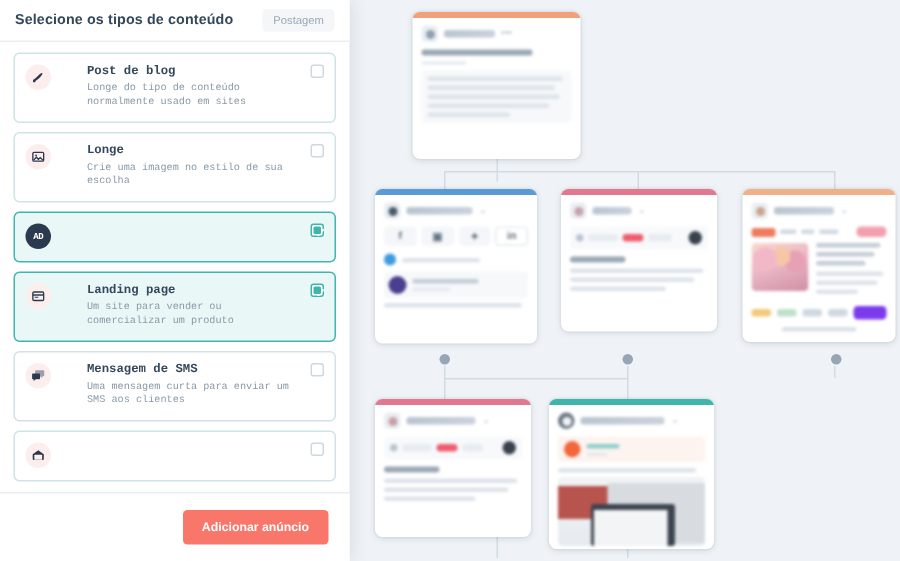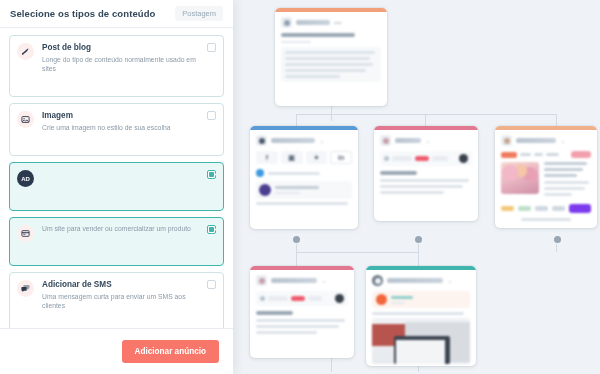--- a/index.html
+++ b/index.html
@@ -123,24 +123,24 @@
   .cancel-btn{
     font-size:7.5px;color:#99a9b8;background:#f4f6f8;border:none;
     border-radius:3px;padding:3px 7px;cursor:pointer;
     font-family:"Liberation Sans", sans-serif;
   }
 
   .panel-list{
     flex:1 1 auto;overflow:hidden;padding:7px 9px 4px 9px;box-sizing:border-box;
   }
   .opt{
-    position:relative;display:flex;align-items:flex-start;gap:8px;
+    position:relative;display:flex;align-items:flex-start;gap:24px;
     border:1px solid #cfe3e6;border-radius:4px;
-    padding:6px 22px 23px 7px;margin-bottom:6px;background:#fff;
-    box-sizing:border-box;cursor:pointer;
+    padding:6px 22px 8px 7px;margin-bottom:6px;background:#fff;
+    box-sizing:border-box;cursor:pointer;font-family:Liberation Mono, monospace;
   }
   .opt.checked{border:1.4px solid #3fb5ad;background:#eaf7f7;}
   .opt-icon{
     width:17px;height:17px;border-radius:50%;background:#fdeeee;
     flex:0 0 auto;display:flex;align-items:center;justify-content:center;
     color:#2c3a50;margin-top:1px;
   }
   .opt-icon.solid{background:#2c3a50;color:#fff;font-size:6px;font-weight:bold;letter-spacing:-.2px;}
   .opt-icon svg{display:block;}
   .opt-text{flex:1 1 auto;min-width:0;}
@@ -386,21 +386,21 @@
 
       <div class="opt">
         <div class="opt-icon">
           <svg width="9" height="9" viewBox="0 0 16 16" fill="none" stroke="#2c3a50" stroke-width="1.6">
               <rect x="1.6" y="2.8" width="12.8" height="10.4" rx="1.4"></rect>
               <circle cx="5.4" cy="6.4" r="1.1" fill="#2c3a50" stroke="none"></circle>
               <path d="M2.4 12l3.4-3.4 2.4 2.4 2.2-2 3.2 3"></path>
             </svg>
         </div>
         <div class="opt-text">
-          <div class="opt-name">Imagem</div>
+          <div class="opt-name">Longe</div>
           <div class="opt-desc">Crie uma imagem no estilo de sua escolha</div>
         </div>
         <div class="cbox"></div>
       </div>
 
       <div class="opt checked">
         <div class="opt-icon solid">AD</div>
         <div class="cbox on">
           <svg width="8" height="8" viewBox="0 0 12 12" fill="none" stroke="#ffffff" stroke-width="2.2" stroke-linecap="round" stroke-linejoin="round">
               <path d="M2.6 6.2l2.2 2.2 4.6-4.8"></path>
@@ -411,38 +411,39 @@
 
       <div class="opt checked">
         <div class="opt-icon" style="background:#fdeeee;">
           <svg width="9" height="9" viewBox="0 0 16 16" fill="none" stroke="#2c3a50" stroke-width="1.6">
               <rect x="1.6" y="3" width="12.8" height="10" rx="1.4"></rect>
               <path d="M1.6 6.6h12.8" stroke-width="1.8"></path>
               <path d="M3.8 9.2h4.2" stroke-width="1.4"></path>
             </svg>
         </div>
         <div class="opt-text">
+          <div class="opt-name">Landing page</div>
           <div class="opt-desc">Um site para vender ou comercializar um produto</div>
         </div>
         <div class="cbox on">
           <svg width="8" height="8" viewBox="0 0 12 12" fill="none" stroke="#ffffff" stroke-width="2.2" stroke-linecap="round" stroke-linejoin="round">
               <path d="M2.6 6.2l2.2 2.2 4.6-4.8"></path>
             </svg>
         </div>
       </div>
 
       <div class="opt">
         <div class="opt-icon">
           <svg width="9" height="9" viewBox="0 0 16 16" fill="#2c3a50">
               <path d="M5.2 1.6h9c.5 0 .9.4.9.9v5.2c0 .5-.4.9-.9.9h-1.4v2.2L9.9 8.6H5.2c-.5 0-.9-.4-.9-.9V2.5c0-.5.4-.9.9-.9z" opacity=".45"></path>
               <path d="M1.6 5.4h7.6c.5 0 .9.4.9.9v5c0 .5-.4.9-.9.9H5.2l-2.7 2.1v-2.1H1.6c-.5 0-.9-.4-.9-.9v-5c0-.5.4-.9.9-.9z"></path>
             </svg>
         </div>
         <div class="opt-text">
-          <div class="opt-name">Adicionar de SMS</div>
+          <div class="opt-name">Mensagem de SMS</div>
           <div class="opt-desc">Uma mensagem curta para enviar um SMS aos clientes</div>
         </div>
         <div class="cbox"></div>
       </div>
 
       <div class="opt">
         <div class="opt-icon">
           <svg width="9" height="9" viewBox="0 0 16 16" fill="#2c3a50">
               <path d="M1.4 12.4V6.9L8 2.2l6.6 4.7v5.5c0 .6-.5 1.1-1.1 1.1H2.5c-.6 0-1.1-.5-1.1-1.1z"></path>
               <path d="M3.4 13.4V8.4c0-.5.4-.9.9-.9h7.4c.5 0 .9.4.9.9v5z" fill="#fdeeee"></path>

